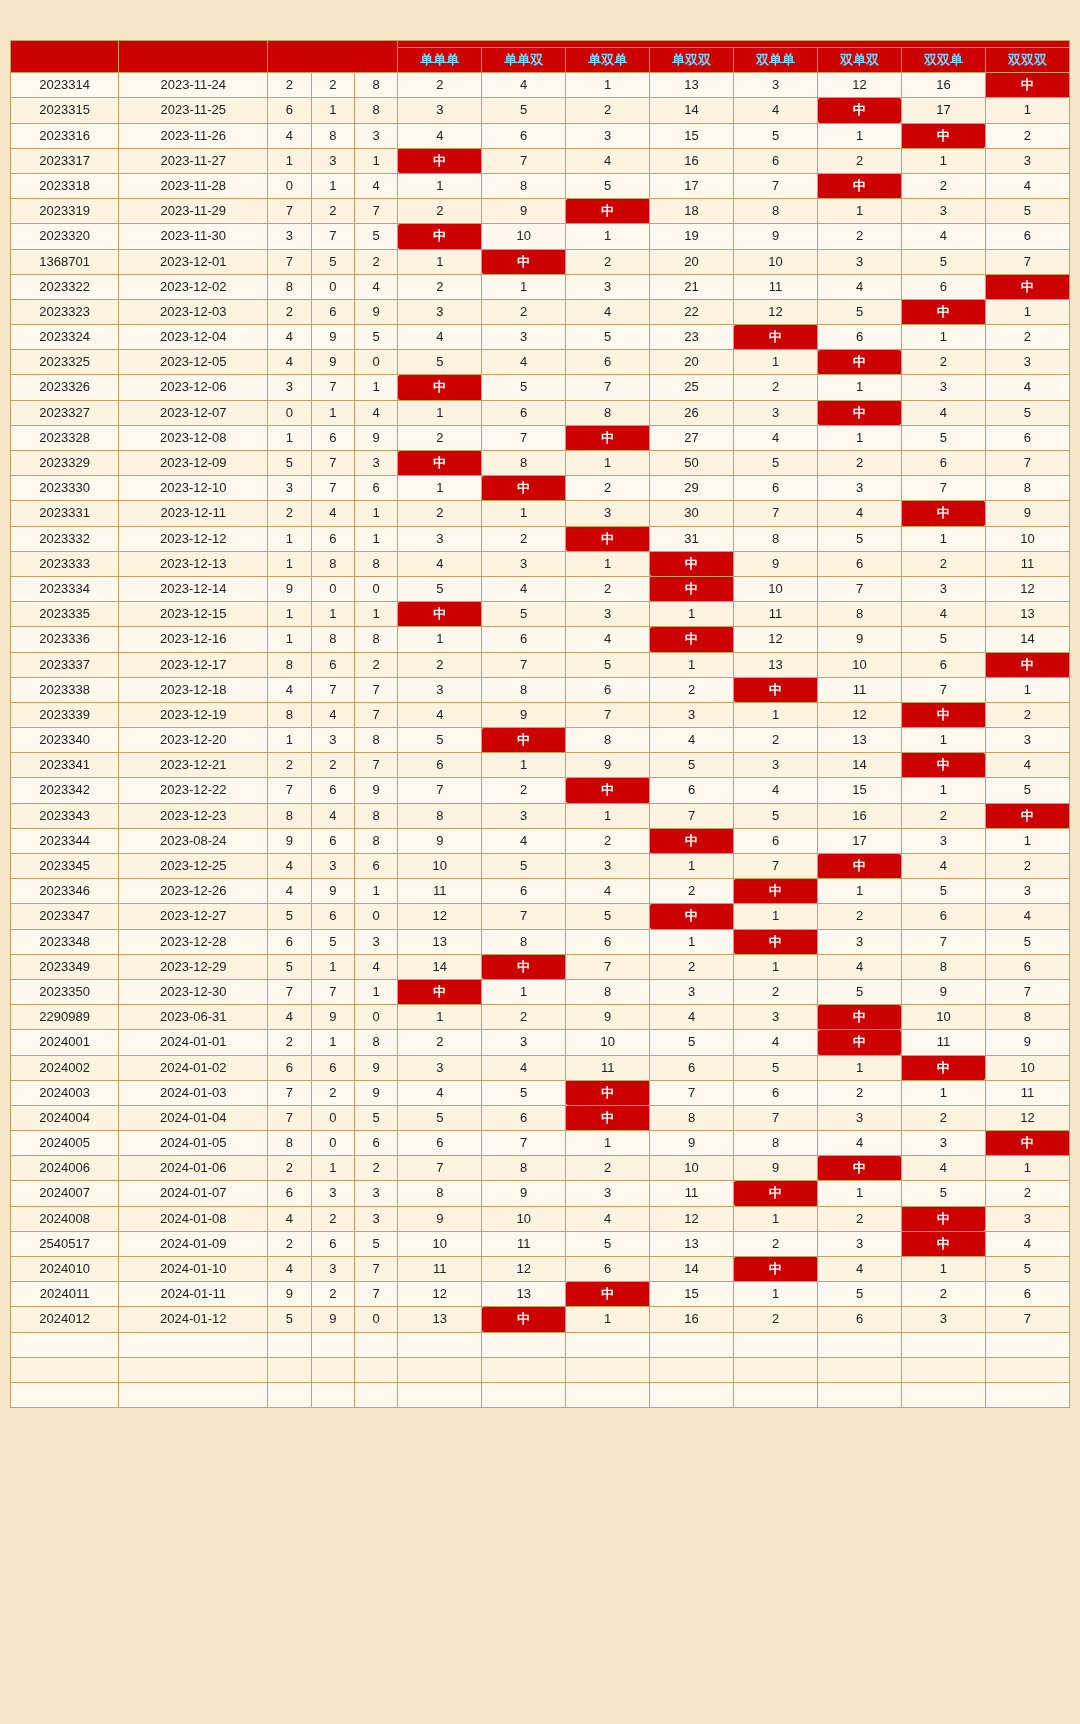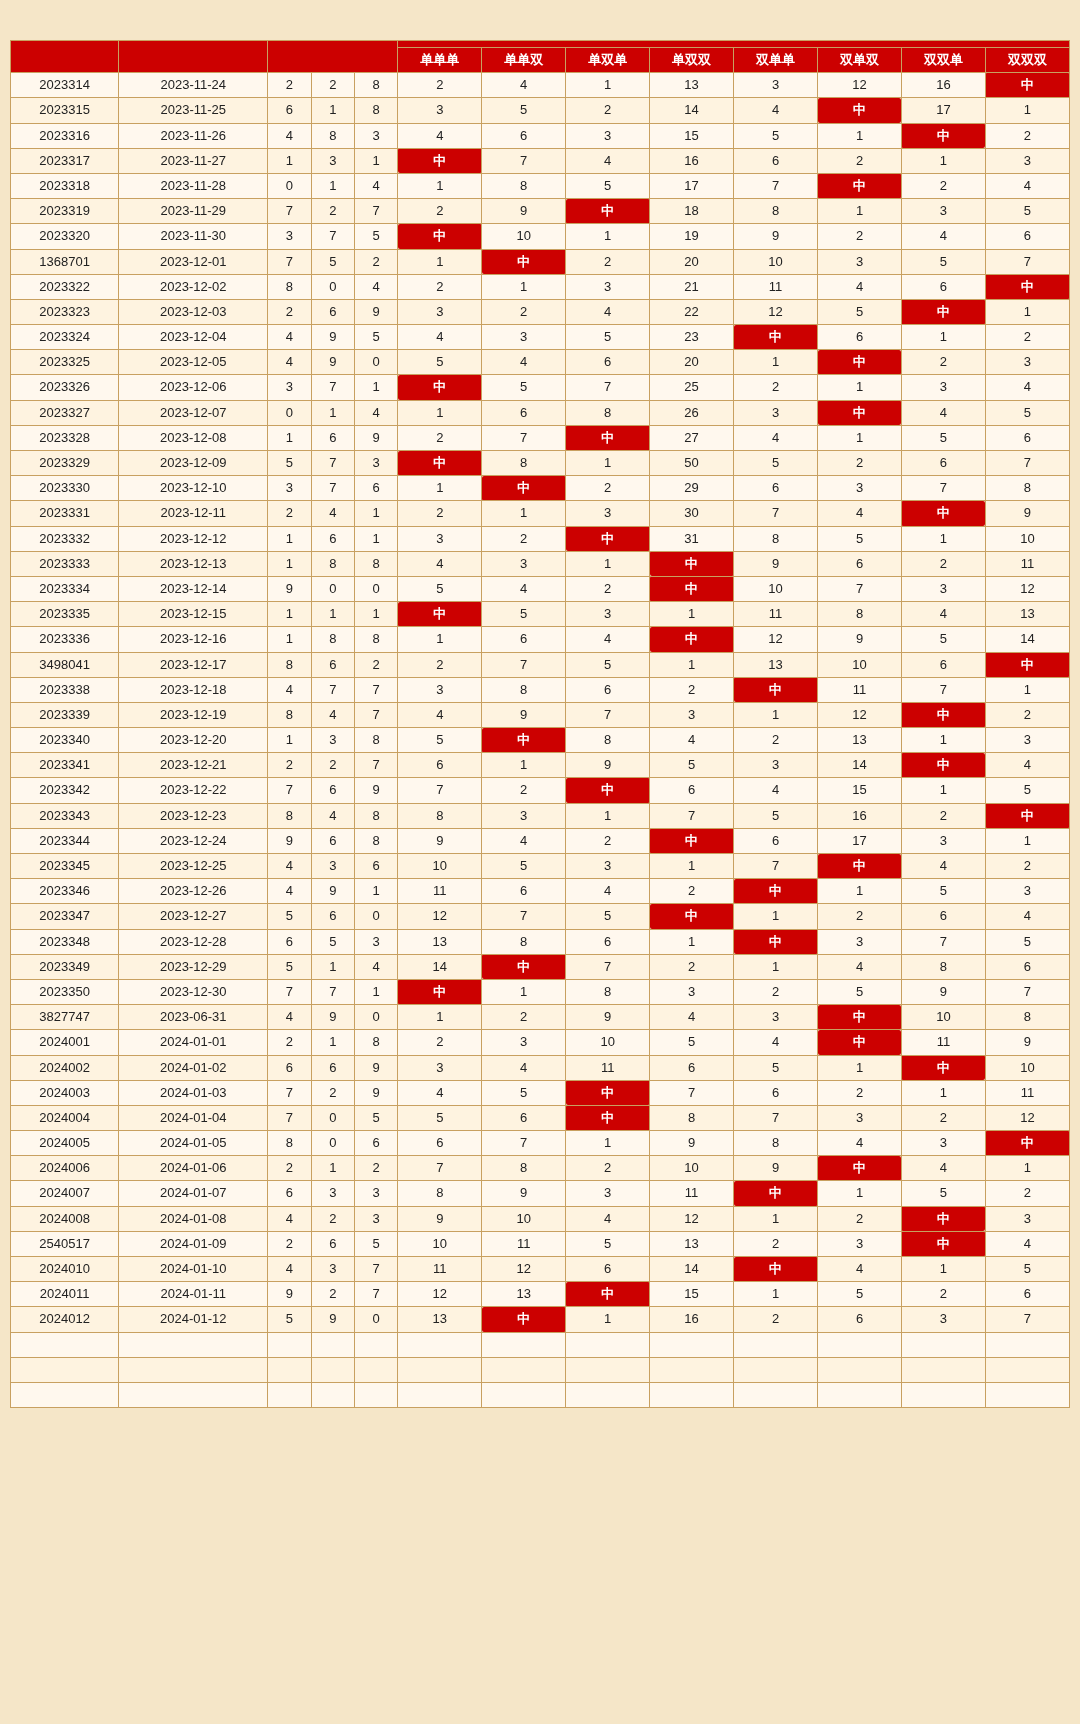--- a/index.html
+++ b/index.html
@@ -36,21 +36,21 @@
       line-height: 1.4;
     }
     .header-top {
       background: #cc0000;
       color: white;
       font-weight: bold;
       font-size: 15px;
     }
     .header-sub {
       background: #cc0000;
-      color: #ffffff;
+      color: #7dd3fc;
       font-weight: bold;
       font-size: 13px;
     }
     .data-row td {
       background: #fff8ee;
       color: #222;
       font-size: 13px;
     }
     .data-row:nth-child(even) td {
       background: #fef3e0;
@@ -462,21 +462,21 @@
           <td>1</td>
           <td>6</td>
           <td>4</td>
           <td class="zhong">中</td>
           <td>12</td>
           <td>9</td>
           <td>5</td>
           <td>14</td>
         </tr>
         <tr class="data-row">
-          <td>3498041</td>
+          <td>2023337</td>
           <td>2023-12-17</td>
           <td>8</td>
           <td>6</td>
           <td>2</td>
           <td>2</td>
           <td>7</td>
           <td>5</td>
           <td>1</td>
           <td>13</td>
           <td>10</td>
@@ -568,21 +568,21 @@
           <td>3</td>
           <td>1</td>
           <td>7</td>
           <td>5</td>
           <td>16</td>
           <td>2</td>
           <td class="zhong">中</td>
         </tr>
         <tr class="data-row">
           <td>2023344</td>
-          <td>2023-12-24</td>
+          <td>2023-08-24</td>
           <td>9</td>
           <td>6</td>
           <td>8</td>
           <td>9</td>
           <td>4</td>
           <td>2</td>
           <td class="zhong">中</td>
           <td>6</td>
           <td>17</td>
           <td>3</td>
@@ -672,21 +672,21 @@
           <td class="zhong">中</td>
           <td>1</td>
           <td>8</td>
           <td>3</td>
           <td>2</td>
           <td>5</td>
           <td>9</td>
           <td>7</td>
         </tr>
         <tr class="data-row">
-          <td>3827747</td>
+          <td>2290989</td>
           <td>2023-06-31</td>
           <td>4</td>
           <td>9</td>
           <td>0</td>
           <td>1</td>
           <td>2</td>
           <td>9</td>
           <td>4</td>
           <td>3</td>
           <td class="zhong">中</td>

